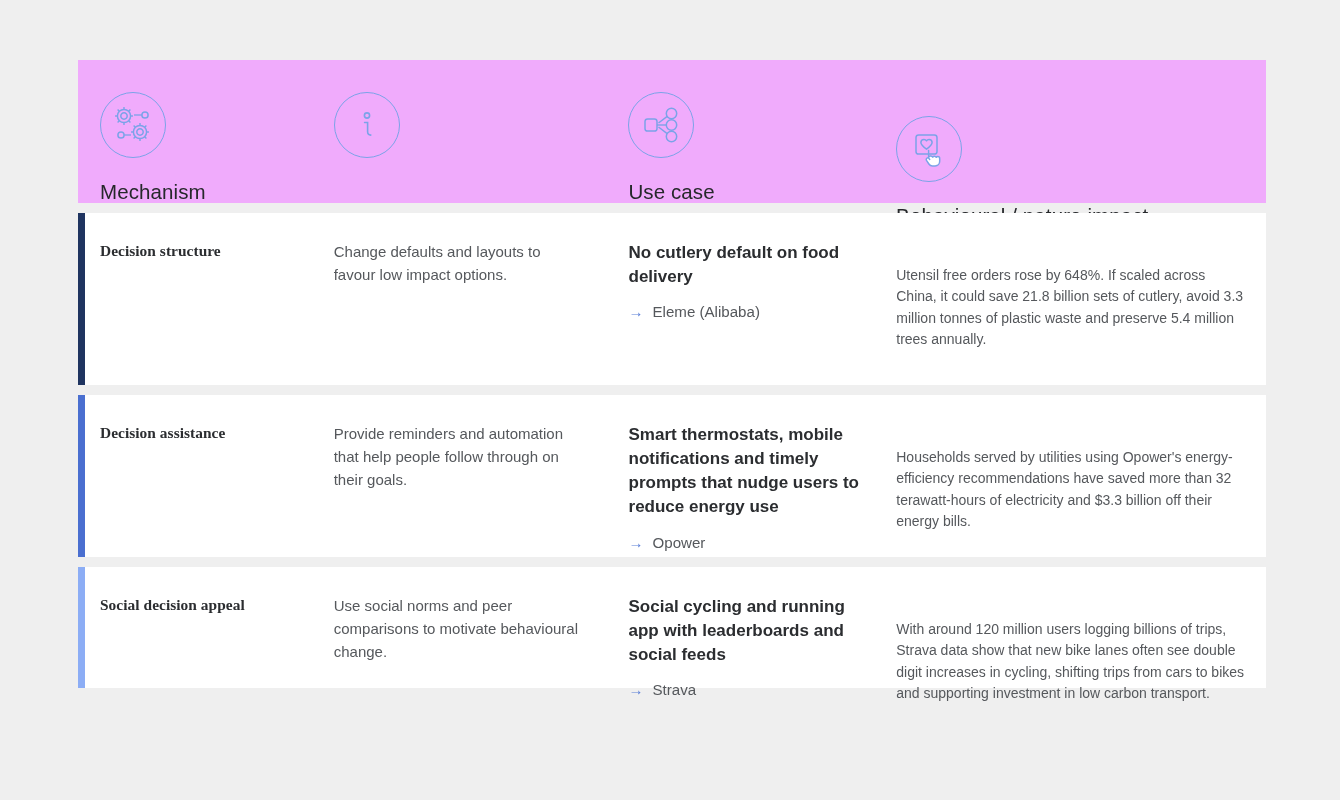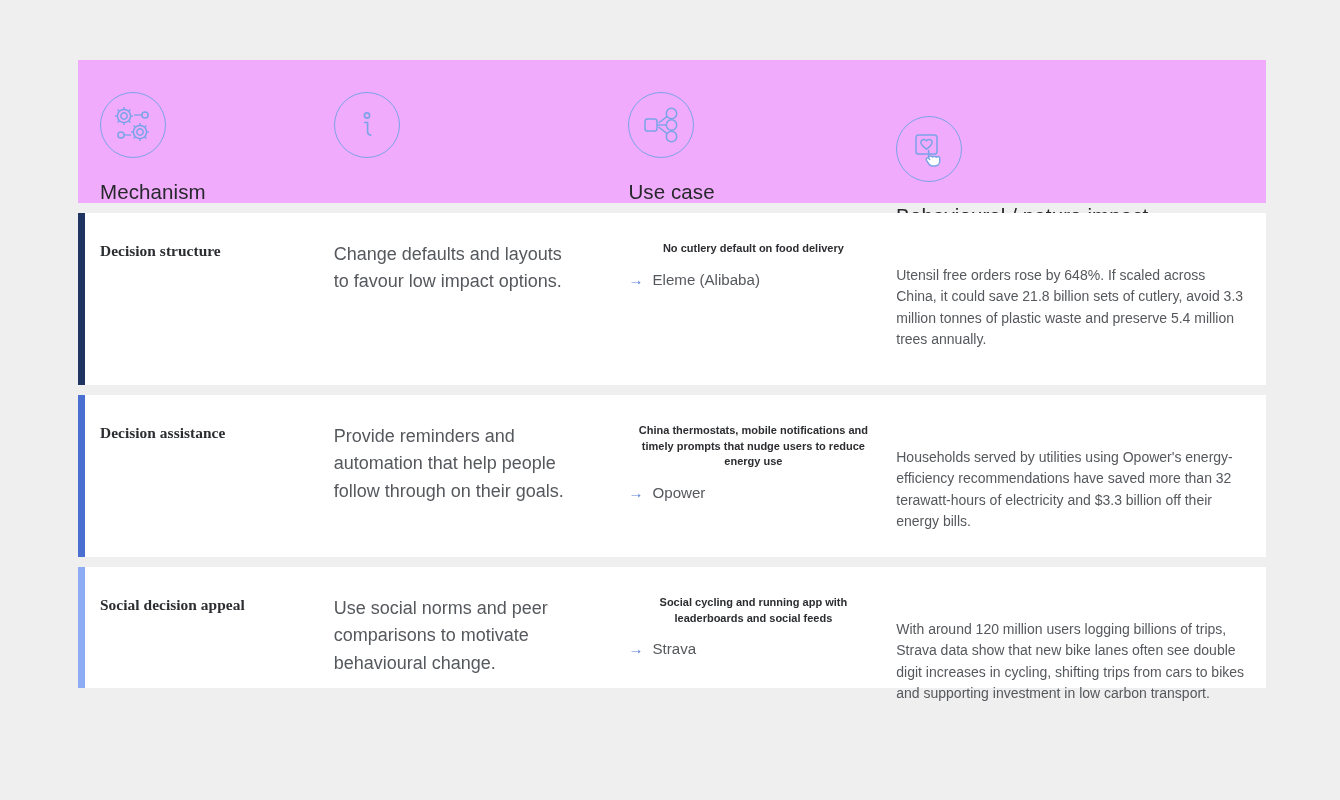--- a/index.html
+++ b/index.html
@@ -89,30 +89,29 @@
 
   .mechanism {
     font-size: 15.4px;
     font-weight: bold;
     color: #2b2d30;
     line-height: 1.35;
     letter-spacing: 0.05px;
     font-family: Liberation Serif, serif;
   }
   .definition {
-    font-size: 18px;
+    font-size: 15px;
     color: #55585c;
     line-height: 1.52;
   }
   .usecase-title {
-    font-size: 11px;
+    font-size: 17px;
     font-weight: bold;
     color: #2b2d30;
     line-height: 1.42;
-    text-align: center;
   }
   .usecase-link {
     margin-top: 12px;
     display: flex;
     align-items: baseline;
     gap: 9px;
     font-size: 15.1px;
     color: #55585c;
     line-height: 1.4;
   }
@@ -224,21 +223,21 @@
       </div>
     </div>
     <div class="cell col-4 impact">Utensil free orders rose by 648%. If scaled across China, it could save 21.8 billion sets of cutlery, avoid 3.3 million tonnes of plastic waste and preserve 5.4 million trees annually.</div>
   </div>
 
   <div class="row row-2">
     <div class="accent" style="background:#4a6fd0"></div>
     <div class="cell col-1 mechanism">Decision assistance</div>
     <div class="cell col-2 definition">Provide reminders and automation that help people follow through on their goals.</div>
     <div class="cell col-3">
-      <div class="usecase-title">China thermostats, mobile notifications and timely prompts that nudge users to reduce energy use</div>
+      <div class="usecase-title">Smart thermostats, mobile notifications and timely prompts that nudge users to reduce energy use</div>
       <div class="usecase-link">
         <span class="arrow-icon">→</span>
         <span>Opower</span>
       </div>
     </div>
     <div class="cell col-4 impact">Households served by utilities using Opower's energy-efficiency recommendations have saved more than 32 terawatt-hours of electricity and $3.3 billion off their energy bills.</div>
   </div>
 
   <div class="row row-3">
     <div class="accent" style="background:#8cadf5"></div>

